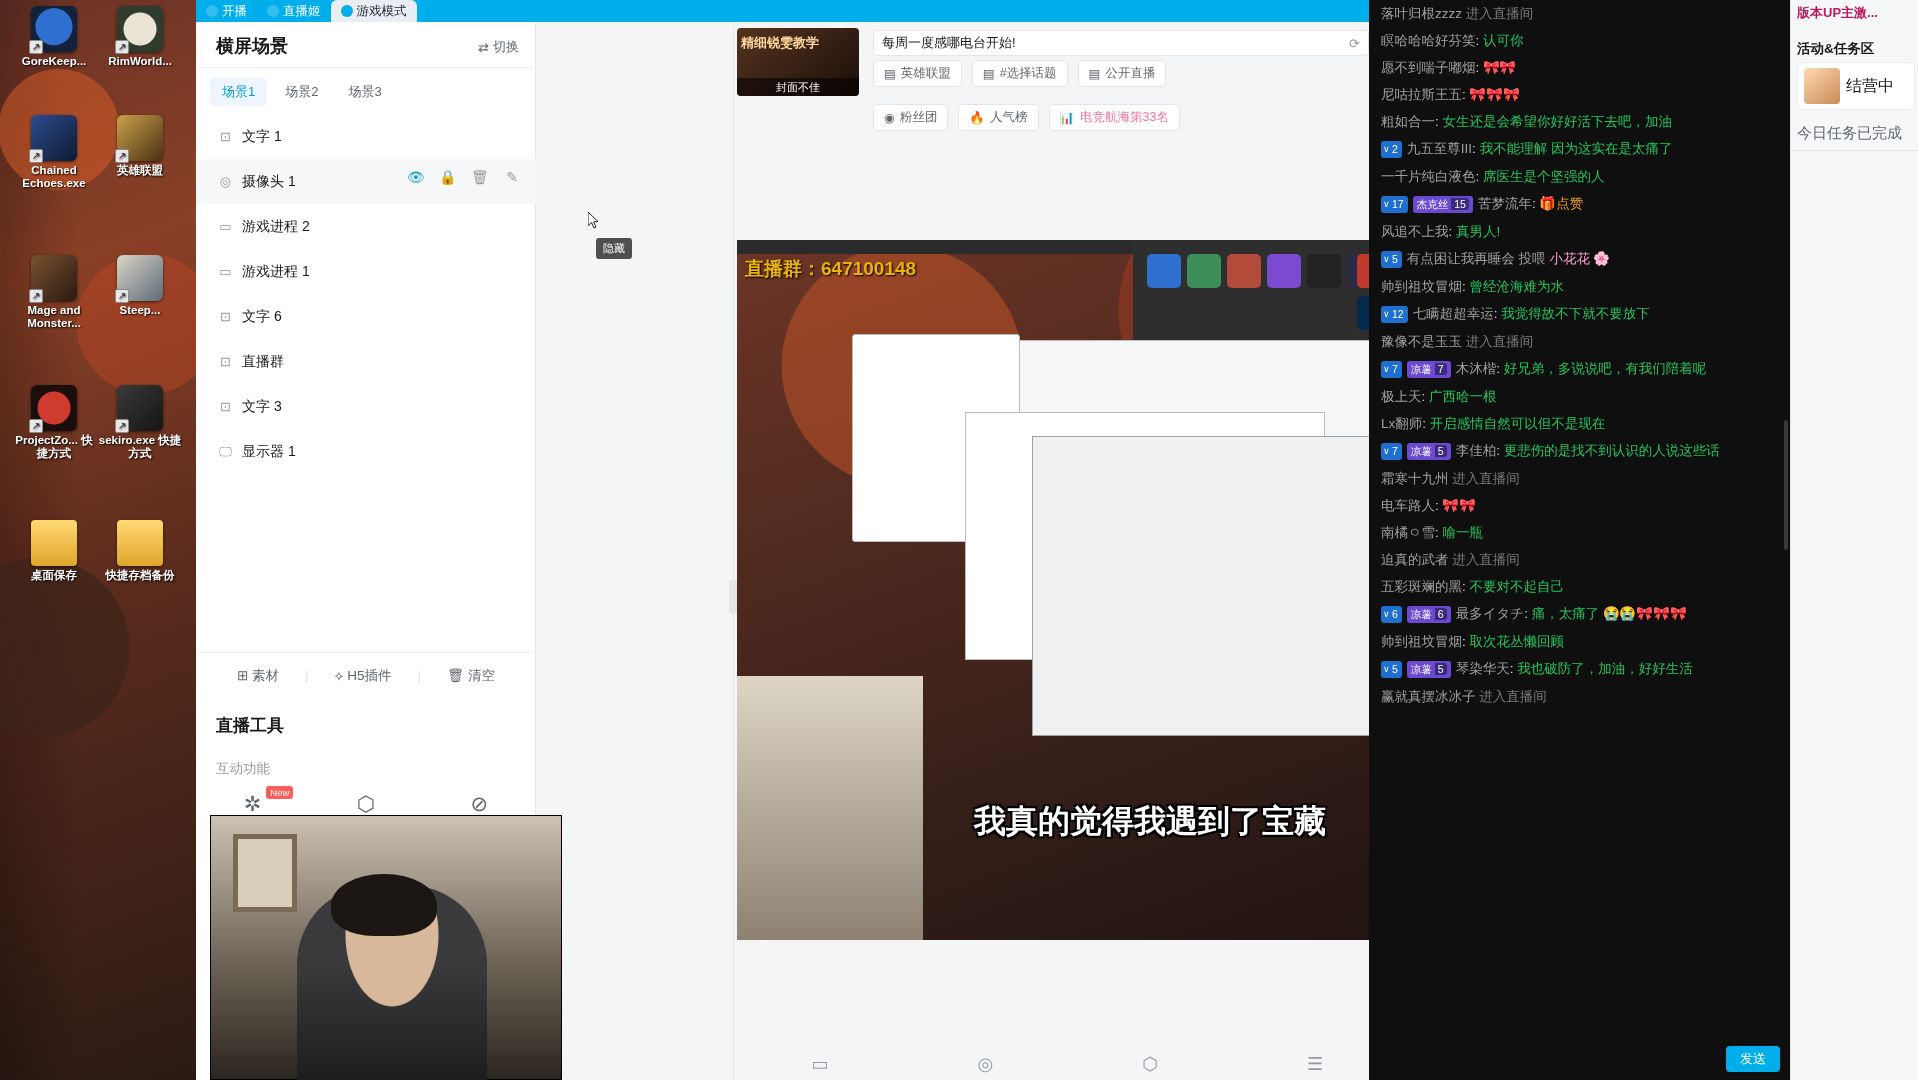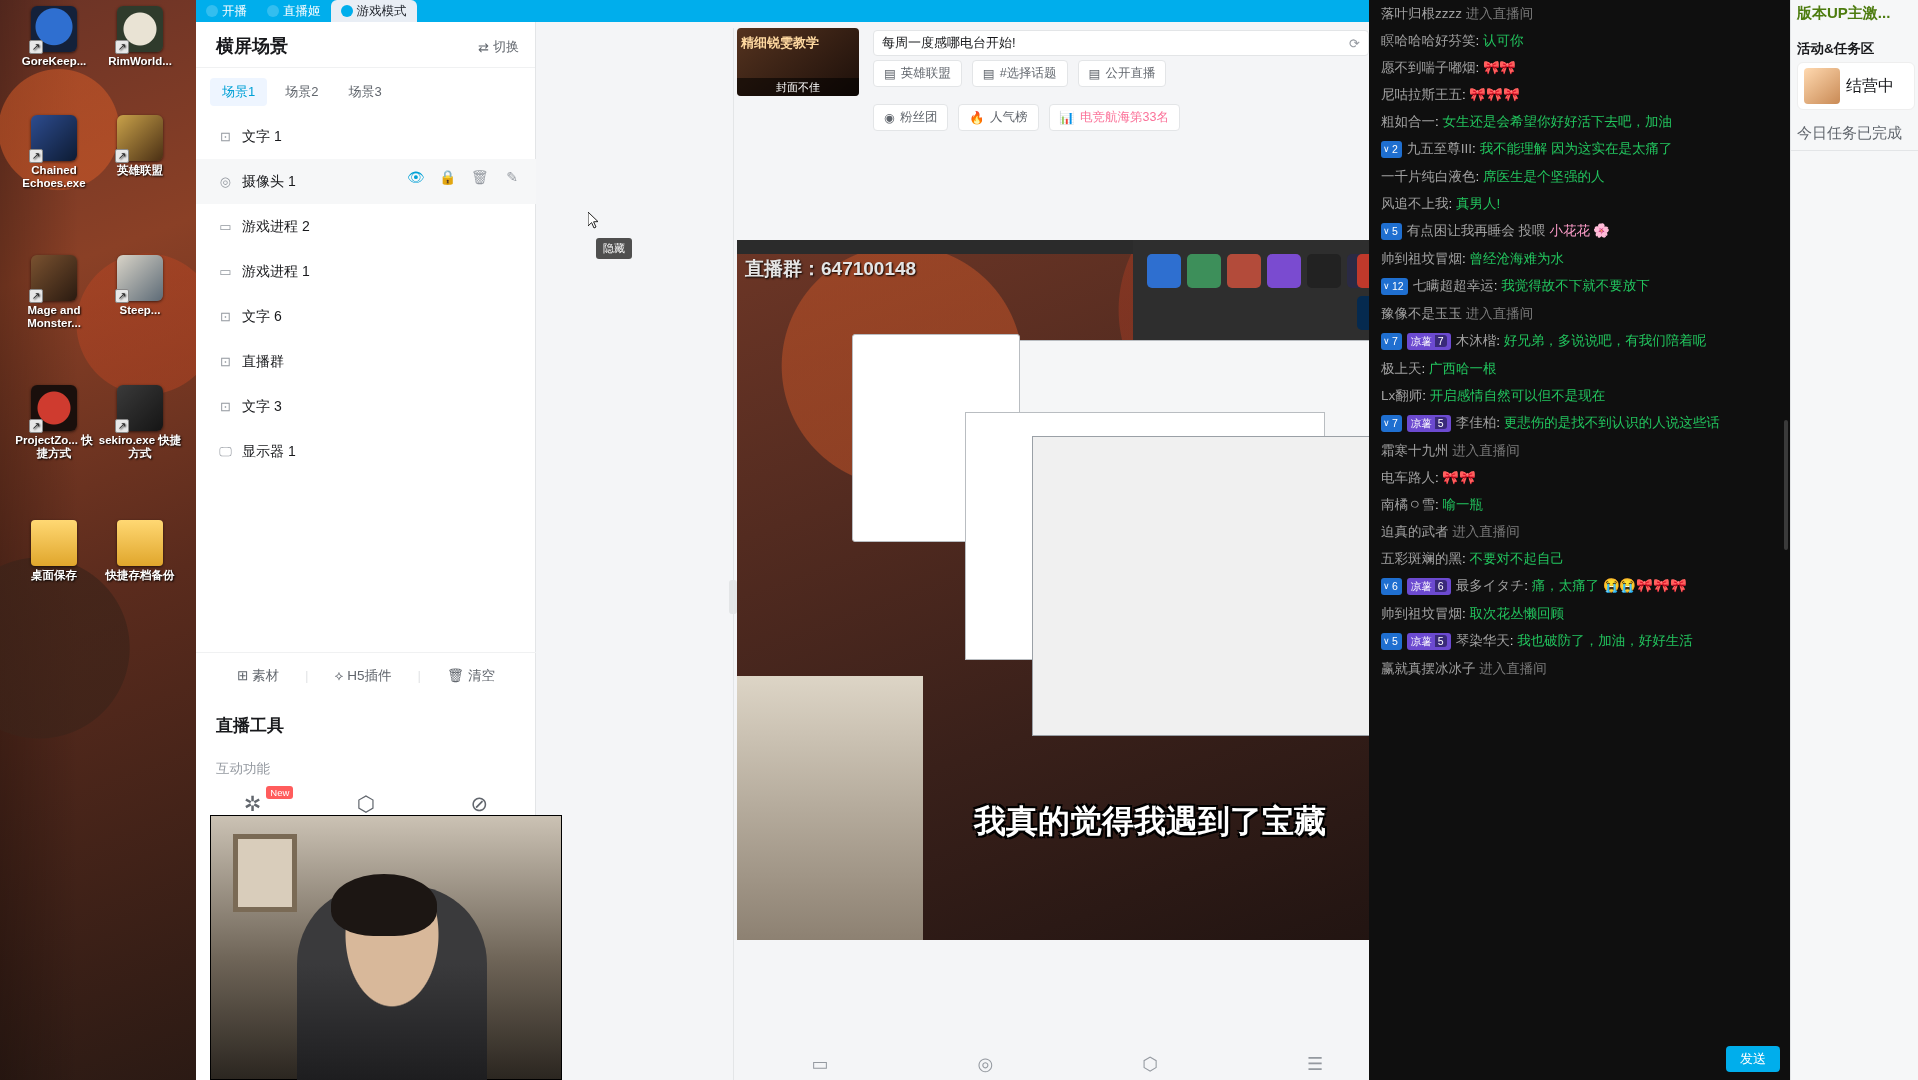--- a/index.html
+++ b/index.html
@@ -128,21 +128,21 @@
     font-size:12.5px; color:#61666d; padding:4px 10px; display:flex; align-items:center; gap:5px;
   }
   .chip.red { color:#fb7299; }
 
   
   #preview {
     position:absolute; left:541px; top:240px; width:826px; height:700px;
     background:#2a1d17; overflow:hidden;
   }
   #pv-osbar { position:absolute; left:0; top:0; width:826px; height:14px; background:#2b2b2b; }
-  #pv-title { position:absolute; left:8px; top:16px; font-size:19px; color:#e5e5e5; font-weight:bold;
+  #pv-title { position:absolute; left:8px; top:16px; font-size:19px; color:#eab308; font-weight:bold;
      text-shadow:1px 1px 2px #000; }
   #pv-desktop { position:absolute; left:0; top:0; width:826px; height:700px;
     background:
       radial-gradient(circle at 20% 18%, rgba(200,85,40,.5) 0 120px, rgba(0,0,0,0) 121px),
       radial-gradient(circle at 62% 10%, rgba(170,60,35,.45) 0 130px, rgba(0,0,0,0) 131px),
       linear-gradient(160deg,#6d3626,#39201a 60%,#1d1210);
   }
   #pv-taskbar { position:absolute; left:396px; top:0; width:430px; height:112px; background:#2e2e2e; }
   .pv-icons { position:absolute; display:grid; grid-template-columns:repeat(7,38px); gap:2px; }
   .pv-ic { width:34px; height:34px; border-radius:5px; }
@@ -221,21 +221,21 @@
   #chat-send {
     position:absolute; right:10px; bottom:8px; background:#00aeec; color:#fff;
     font-size:13px; padding:4px 14px; border-radius:4px;
   }
 
   
   #right-panel {
     position:absolute; left:1790px; top:0; width:128px; height:1080px;
     background:#f6f7f8; border-left:1px solid #e3e5e7;
   }
-  #rp-title { position:absolute; left:6px; top:4px; font-size:15px; color:#4d7c0f; font-weight:bold; }
+  #rp-title { position:absolute; left:6px; top:4px; font-size:13px; color:#be185d; font-weight:bold; }
   #rp-sub { position:absolute; left:6px; top:40px; font-size:13.5px; color:#18191c; font-weight:bold; }
   #rp-card {
     position:absolute; left:6px; top:62px; width:118px; height:48px;
     background:#fff; border:1px solid #eee; border-radius:6px; display:flex; align-items:center; gap:6px;
     padding:0 6px;
   }
   #rp-card .thumb { width:36px; height:36px; border-radius:4px;
     background:linear-gradient(140deg,#ffd9b0,#c98a55); }
   #rp-card .txt { font-size:16px; color:#18191c; }
   #rp-task { position:absolute; left:6px; top:124px; font-size:15px; color:#61666d; }
@@ -576,20 +576,21 @@
   <div class="msg"><span class="uname">愿不到喘子嘟烟</span>: <span class="emo">🎀🎀</span></div>
 
   <div class="msg"><span class="uname">尼咕拉斯王五</span>: <span class="emo">🎀🎀🎀</span></div>
 
   <div class="msg"><span class="uname">粗如合一</span>: <span class="body">女生还是会希望你好好活下去吧，加油</span></div>
 
   <div class="msg"><span class="lvl">2</span><span class="uname">九五至尊III</span>: <span class="body">我不能理解 因为这实在是太痛了</span></div>
 
   <div class="msg"><span class="uname">一千片纯白液色</span>: <span class="body">席医生是个坚强的人</span></div>
 
+  <div class="msg"><span class="lvl">17</span><span class="medal"><span>杰克丝</span><span class="mlv">15</span></span><span class="uname">苦梦流年</span>: <span class="emo" style="color:#f0a020;">🎁点赞</span></div>
 
   <div class="msg"><span class="uname">风追不上我</span>: <span class="body">真男人!</span></div>
 
   <div class="msg"><span class="lvl">5</span><span class="uname">有点困让我再睡会 投喂</span> <span class="body" style="color:#ff9ecb;">小花花</span> <span class="emo">🌸</span></div>
 
   <div class="msg"><span class="uname">帅到祖坟冒烟</span>: <span class="body">曾经沧海难为水</span></div>
 
   <div class="msg"><span class="lvl">12</span><span class="uname">七瞒超超幸运</span>: <span class="body">我觉得故不下就不要放下</span></div>
 
   <div class="msg"><span class="uname">豫像不是玉玉</span> <span class="enter">进入直播间</span></div>

